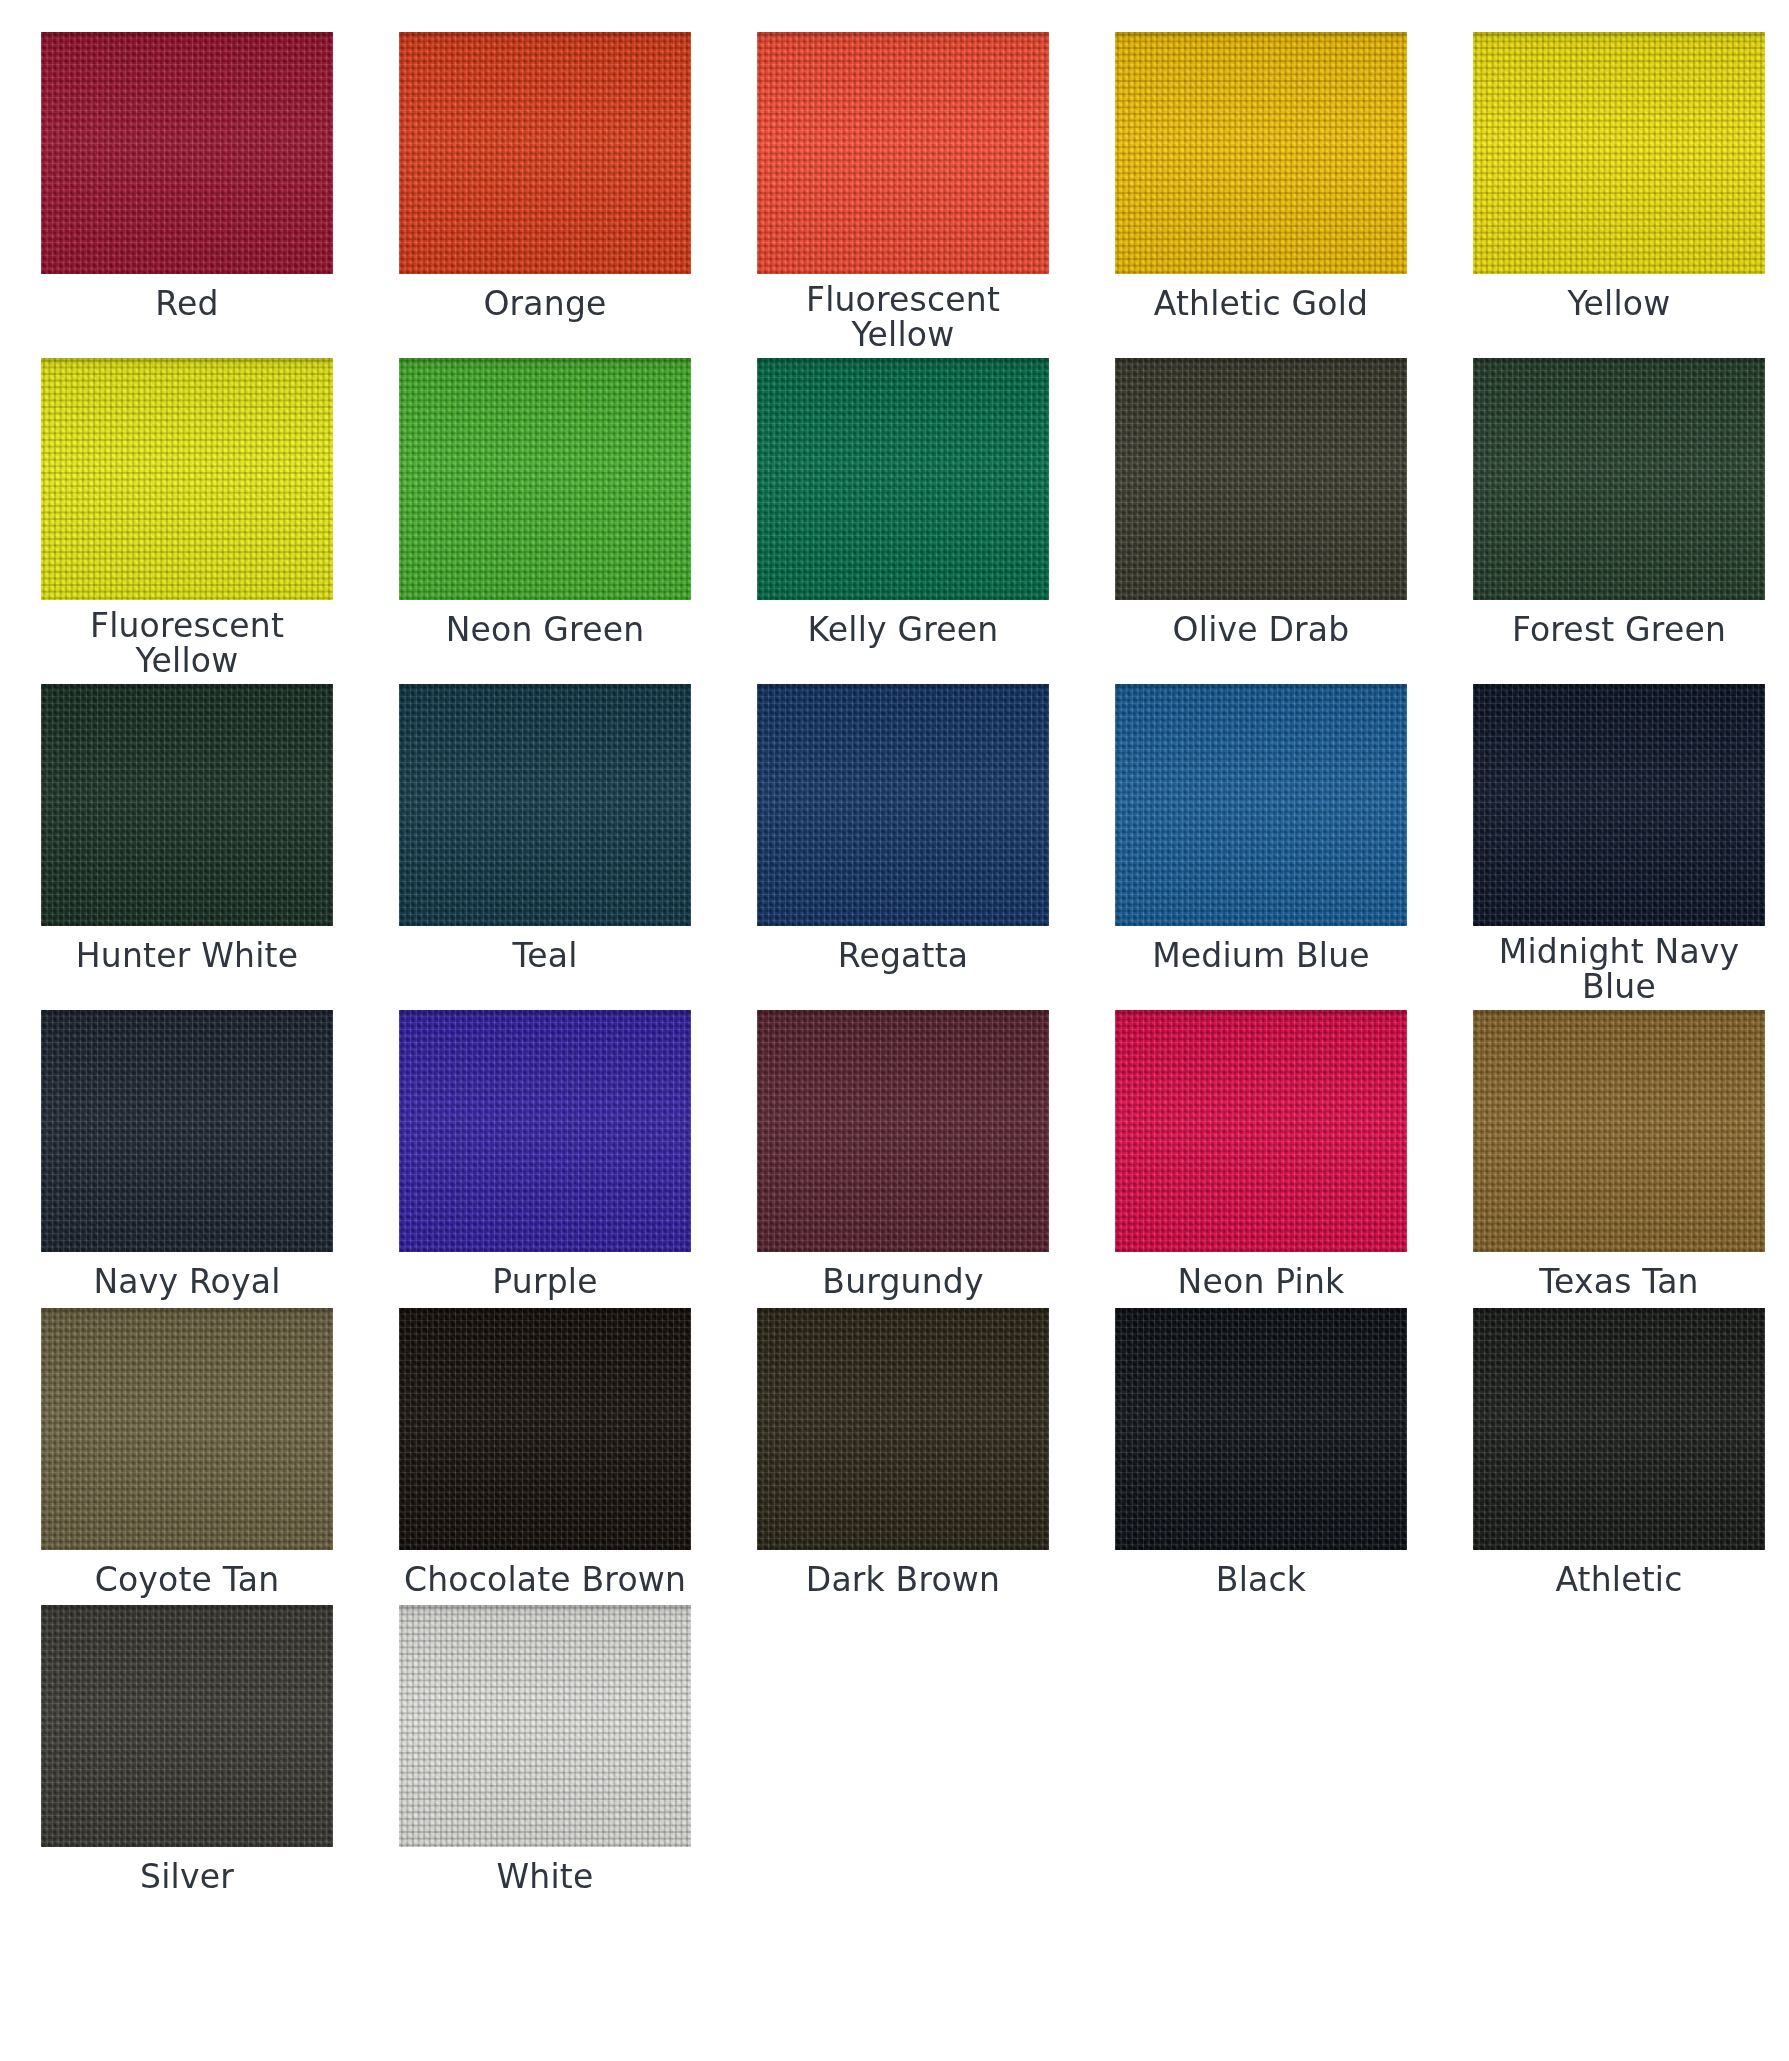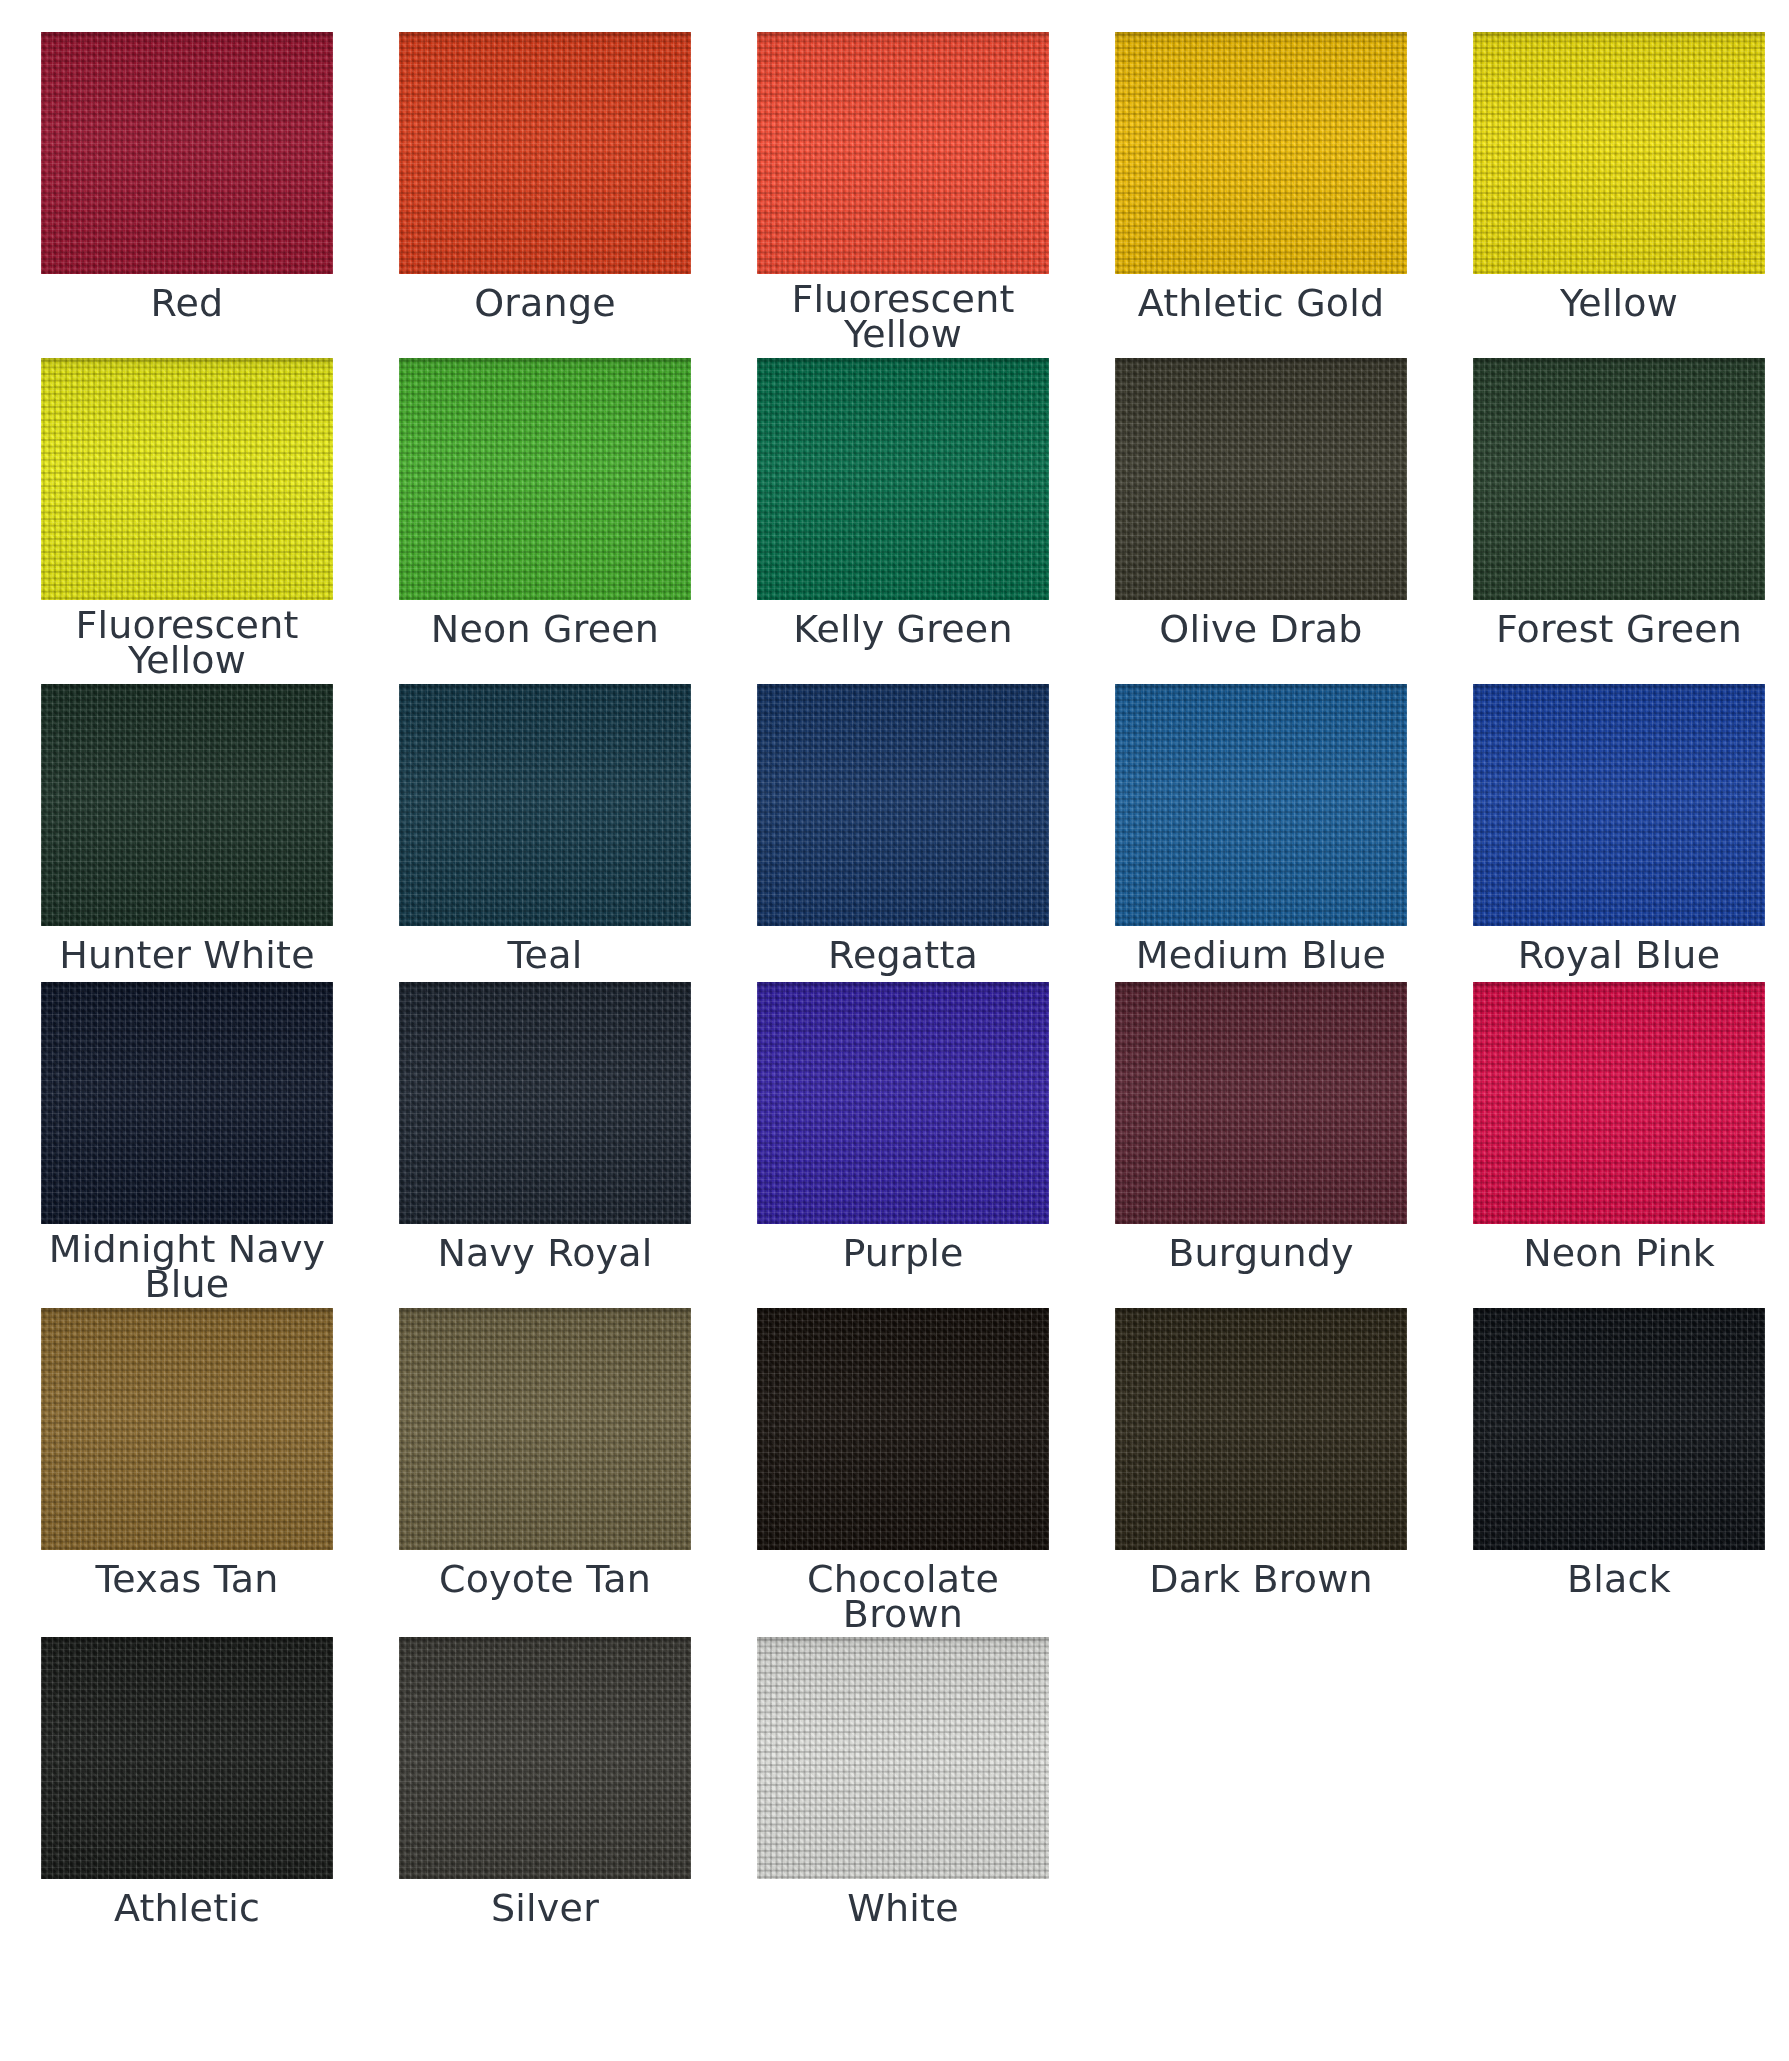--- a/index.html
+++ b/index.html
@@ -92,21 +92,21 @@
     position: absolute;
     inset: 0;
     background:
       linear-gradient(180deg, rgba(0,0,0,0.22) 0px, rgba(0,0,0,0.05) 8.4px,
                       rgba(255,255,255,0.035) 45%, rgba(0,0,0,0.05) 100%);
     pointer-events: none;
   }
 
   .swatch-label {
     margin-top: 12px;
-    font-size: 38px;
+    font-size: 33px;
     line-height: 35px;
     color: #2f3640;
     text-align: center;
     font-weight: 500;
     letter-spacing: 0.2px;
     width: 300px;
     min-height: 38px;
   }
   .swatch-label.two-line {
     margin-top: 8.4px;
@@ -198,26 +198,20 @@
       <div class="swatch-label">Regatta</div>
     </div>
     <div class="swatch-cell">
       <div class="swatch-chip-wrap">
         <div class="swatch-chip" style="background-color: rgb(22, 96, 158);"></div>
       </div>
       <div class="swatch-label">Medium Blue</div>
     </div>
     <div class="swatch-cell">
       <div class="swatch-chip-wrap">
-        <div class="swatch-chip" style="background-color: rgb(21, 64, 168);"></div>
-      </div>
-      <div class="swatch-label">Royal Blue</div>
-    </div>
-    <div class="swatch-cell">
-      <div class="swatch-chip-wrap">
         <div class="swatch-chip" style="background-color: rgb(11, 20, 40);"></div>
       </div>
       <div class="swatch-label two-line">Midnight Navy Blue</div>
     </div>
     <div class="swatch-cell">
       <div class="swatch-chip-wrap">
         <div class="swatch-chip" style="background-color: rgb(27, 36, 48);"></div>
       </div>
       <div class="swatch-label">Navy Royal</div>
     </div>

